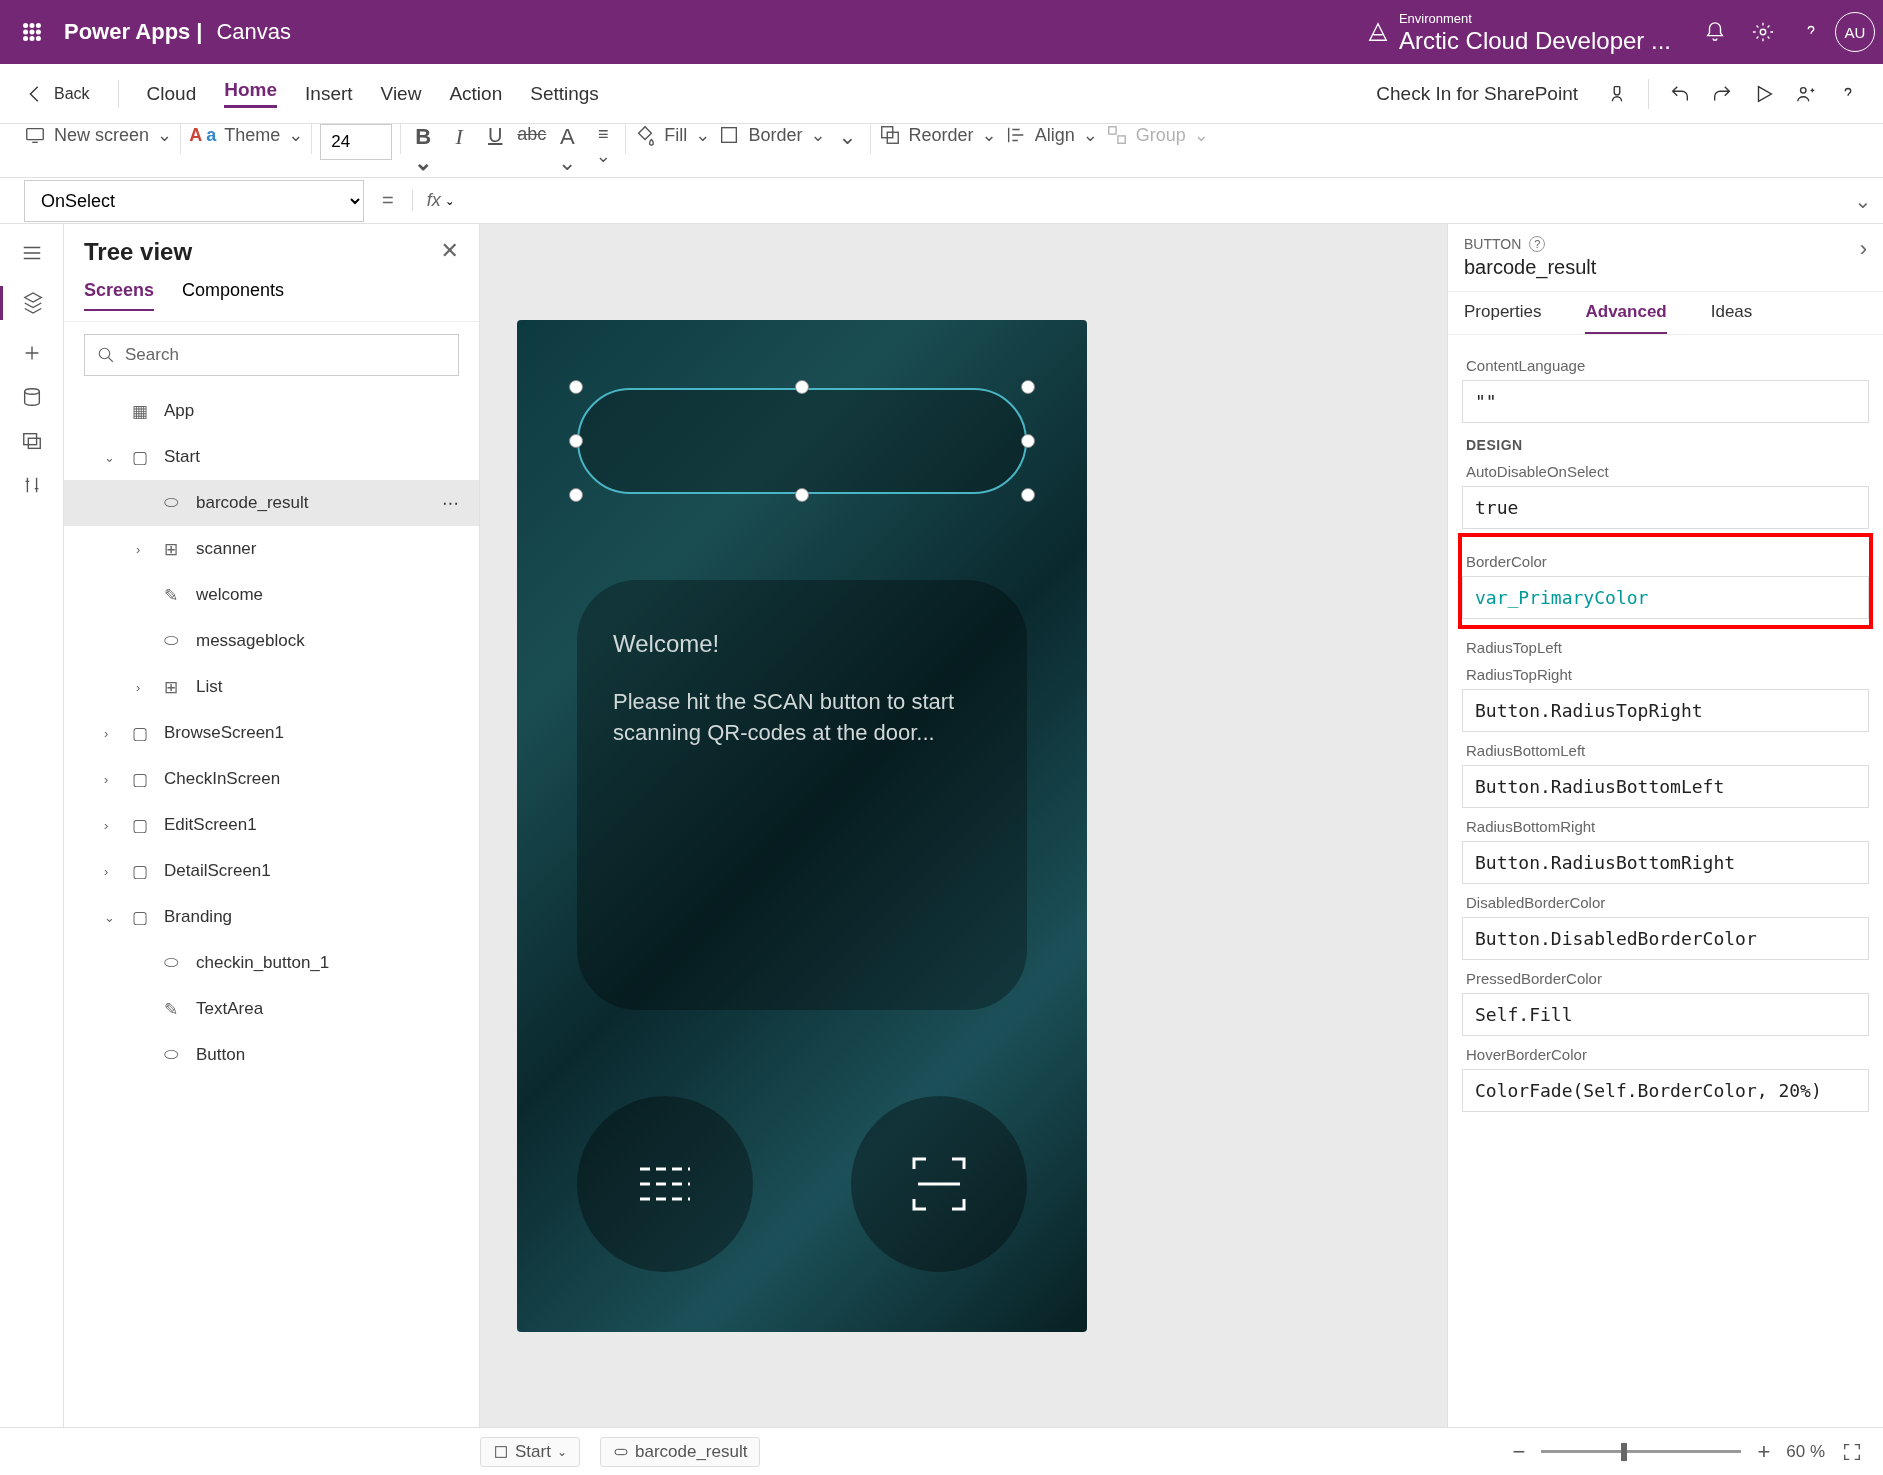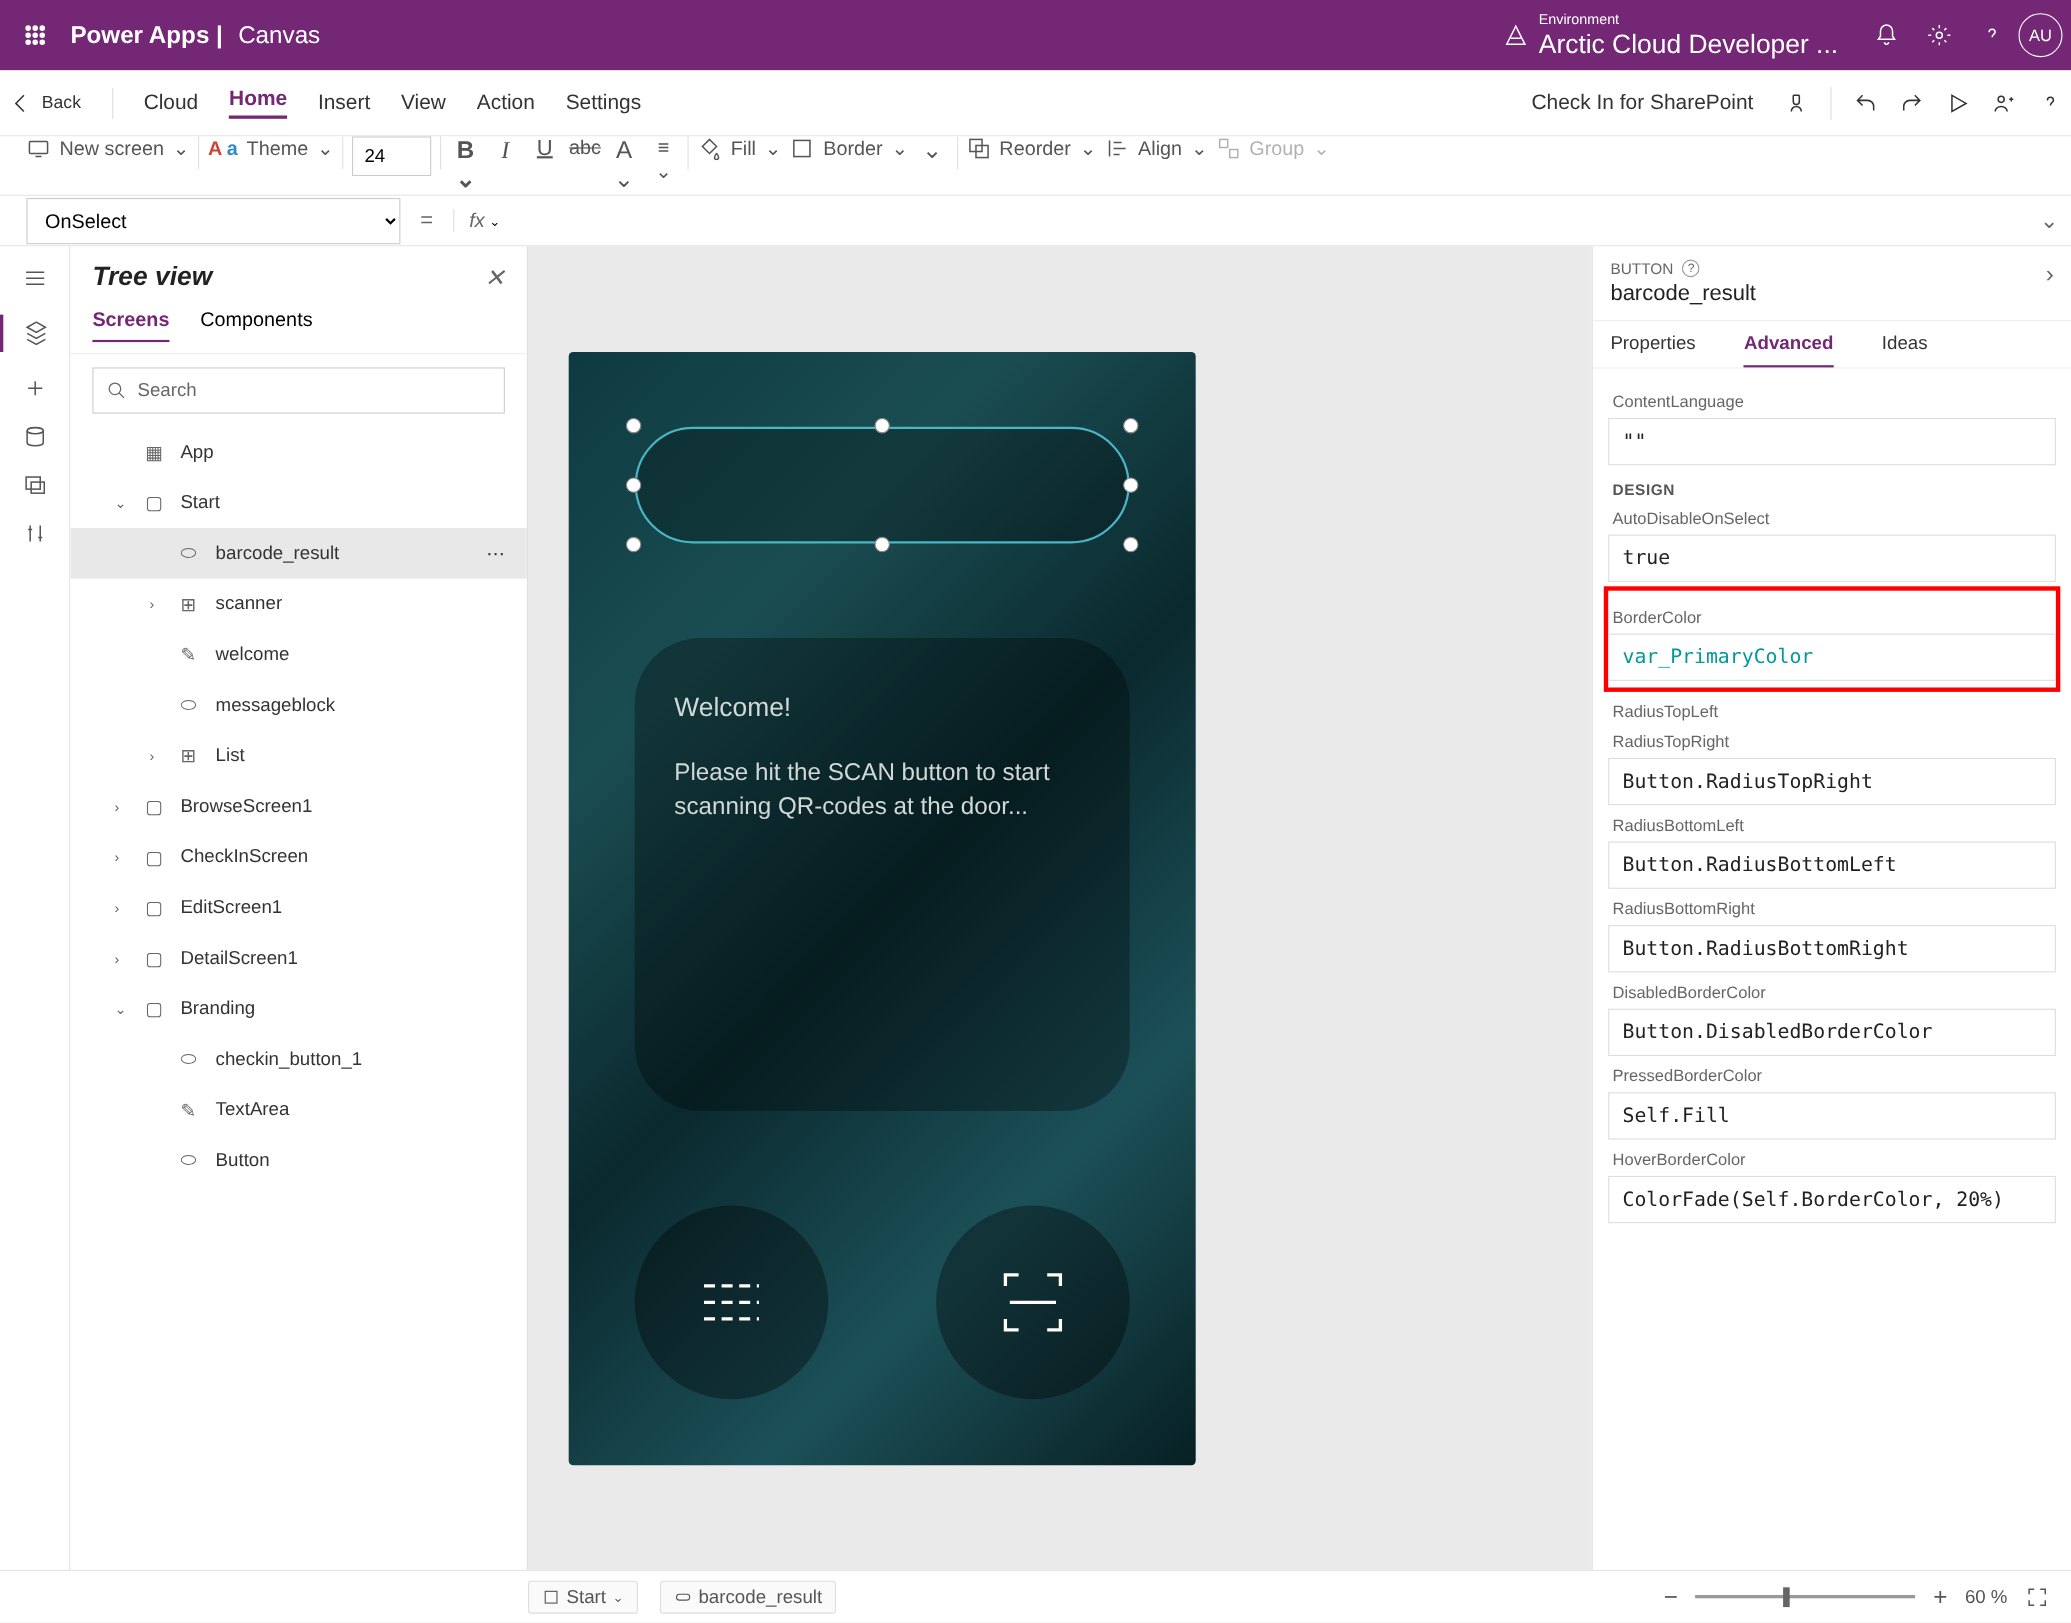--- a/index.html
+++ b/index.html
@@ -10,21 +10,21 @@
 .topbar .waffle { width: 48px; display: flex; justify-content: center; }
 .topbar .title { font-size: 22px; font-weight: 600; margin-left: 8px; }
 .topbar .spacer { flex: 1; }
 .topbar .env { display: flex; align-items: center; gap: 10px; margin-right: 20px; }
 .topbar .env-text small { font-size: 13px; }
 .topbar .env-text div { font-size: 24px; }
 .topbar .iconbtn { width: 48px; height: 48px; display: flex; align-items: center; justify-content: center; }
 .topbar .avatar { width: 40px; height: 40px; border: 1px solid #fff; border-radius: 50%; display: flex; align-items: center; justify-content: center; font-size: 15px; }
 
 
-.menubar { background: #fff; height: 60px; display: flex; align-items: center; padding: 0 8px; border-bottom: 1px solid #e0e0e0; gap: 28px; color: #333; }
+.menubar { background: #fff; height: 60px; display: flex; align-items: center; padding: 0 24px; border-bottom: 1px solid #e0e0e0; gap: 28px; color: #333; }
 .menubar .back { display: flex; align-items: center; gap: 8px; }
 .menubar .menu-item { font-size: 19px; cursor: pointer; }
 .menubar .menu-item.active { font-weight: 600; color: #742774; border-bottom: 3px solid #742774; padding-bottom: 4px; }
 .menubar .spacer { flex: 1; }
 .menubar .right-icons { display: flex; align-items: center; gap: 20px; }
 .menubar .divider { width: 1px; height: 30px; background: #ddd; }
 
 
 .toolbar { background: #fff; height: 54px; display: flex; align-items: flex-start; padding: 0 24px; border-bottom: 1px solid #e0e0e0; gap: 8px; color: #555; font-size: 18px; }
 .toolbar .btn { display: flex; align-items: center; gap: 8px; cursor: pointer; }
@@ -42,21 +42,21 @@
 .formulabar .fx-input { flex: 1; margin-left: 12px; height: 40px; }
 .formulabar .expand { width: 40px; text-align: center; font-size: 20px; color: #666; }
 
 
 .main { display: flex; height: calc(100% - 64px - 60px - 54px - 46px - 48px); }
 .rail { width: 64px; background: #fff; border-right: 1px solid #e0e0e0; display: flex; flex-direction: column; align-items: center; padding-top: 18px; gap: 22px; color: #555; }
 .rail .selected { border-left: 3px solid #742774; width: 100%; display:flex; justify-content:center; padding:6px 0;}
 
 
 .tree { width: 416px; background: #fff; border-right: 1px solid #e0e0e0; display: flex; flex-direction: column; }
-.tree-header { display: flex; align-items: flex-end; justify-content: space-between; padding: 14px 20px; font-style: italic; }
+.tree-header { display: flex; align-items: flex-start; justify-content: space-between; padding: 14px 20px; }
 .tree-header h2 { font-size: 24px; font-weight: 600; color: #222; }
 .tree-tabs { display: flex; gap: 28px; padding: 0 20px 10px; border-bottom: 1px solid #eee; }
 .tree-tabs .tab { font-size: 18px; padding-bottom: 8px; cursor: pointer; }
 .tree-tabs .tab.active { color: #742774; font-weight: 600; border-bottom: 2px solid #742774; }
 .tree-search { margin: 12px 20px; border: 1px solid #ccc; height: 42px; display: flex; align-items: center; padding: 0 12px; color: #666; gap: 10px; }
 .tree-search span.text { font-size: 17px; }
 .tree-items { flex: 1; overflow: auto; }
 .tree-item { display: flex; align-items: center; height: 46px; padding-left: 20px; gap: 8px; font-size: 17px; color: #333; cursor: pointer; }
 .tree-item.depth1 { padding-left: 40px; }
 .tree-item.depth2 { padding-left: 72px; }

